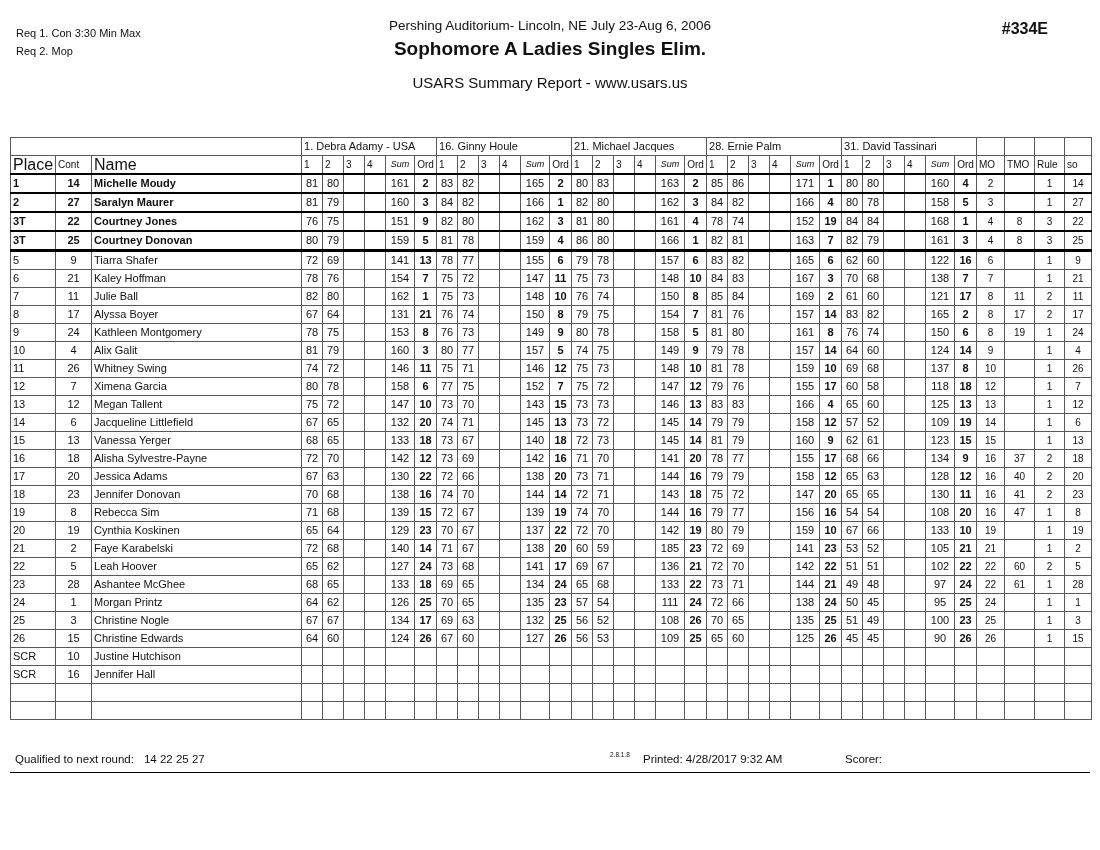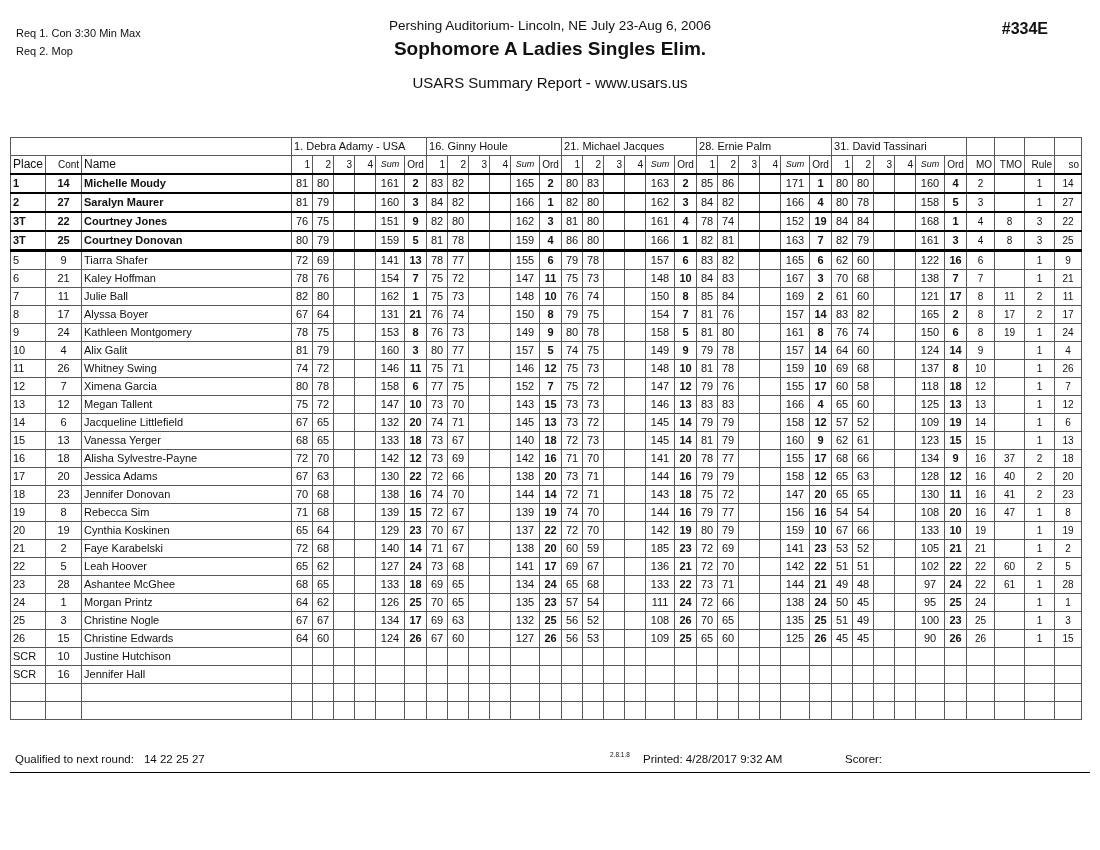--- a/index.html
+++ b/index.html
@@ -18,22 +18,22 @@
   table.results{
     position:absolute;left:10px;top:137px;border-collapse:collapse;table-layout:fixed;
     font-size:11px;color:#111;
   }
   table.results td{
     border:1px solid #595959;height:17px;padding:0 2px;overflow:hidden;white-space:nowrap;
     line-height:17px;
   }
   td.nb{border:none;background:#fff;}
   td.judge-name{text-align:left;padding-left:4px;font-size:11px;}
-  td.sub{text-align:right;font-size:10px;}
-  td.sub-left{text-align:left;font-size:12px;padding-left:3px;}
+  td.sub{text-align:left;font-size:10px;}
+  td.sub-left{text-align:left;font-size:16px;padding-left:3px;}
   td.sum-h{font-size:9px;text-align:center;font-style:italic;}
   td.ord{border-left:3px solid #000;border-right:3px solid #000;text-align:center;}
   td.ord-val{font-weight:bold;}
   td.score{text-align:center;}
   td.sum{text-align:center;}
   td.place{text-align:left;padding-left:3px;}
   td.cont{text-align:center;}
   td.name{text-align:left;padding-left:4px;}
   td.rc{text-align:center;font-size:10px;}
   tr.bold-row td.place,tr.bold-row td.cont,tr.bold-row td.name{font-weight:bold;}

